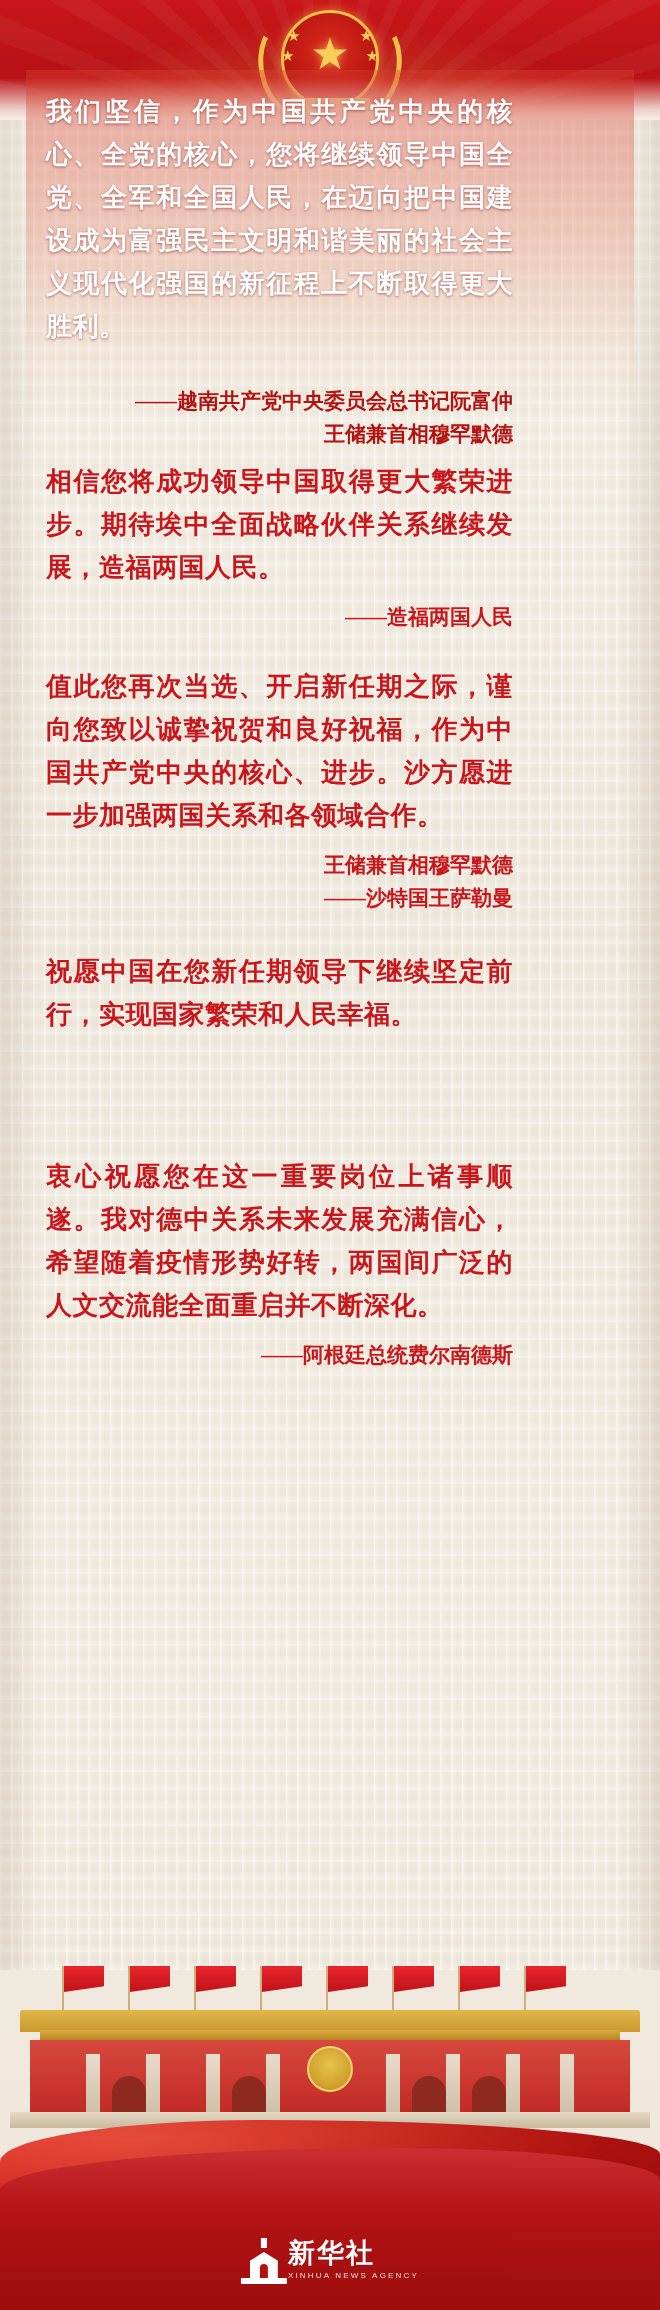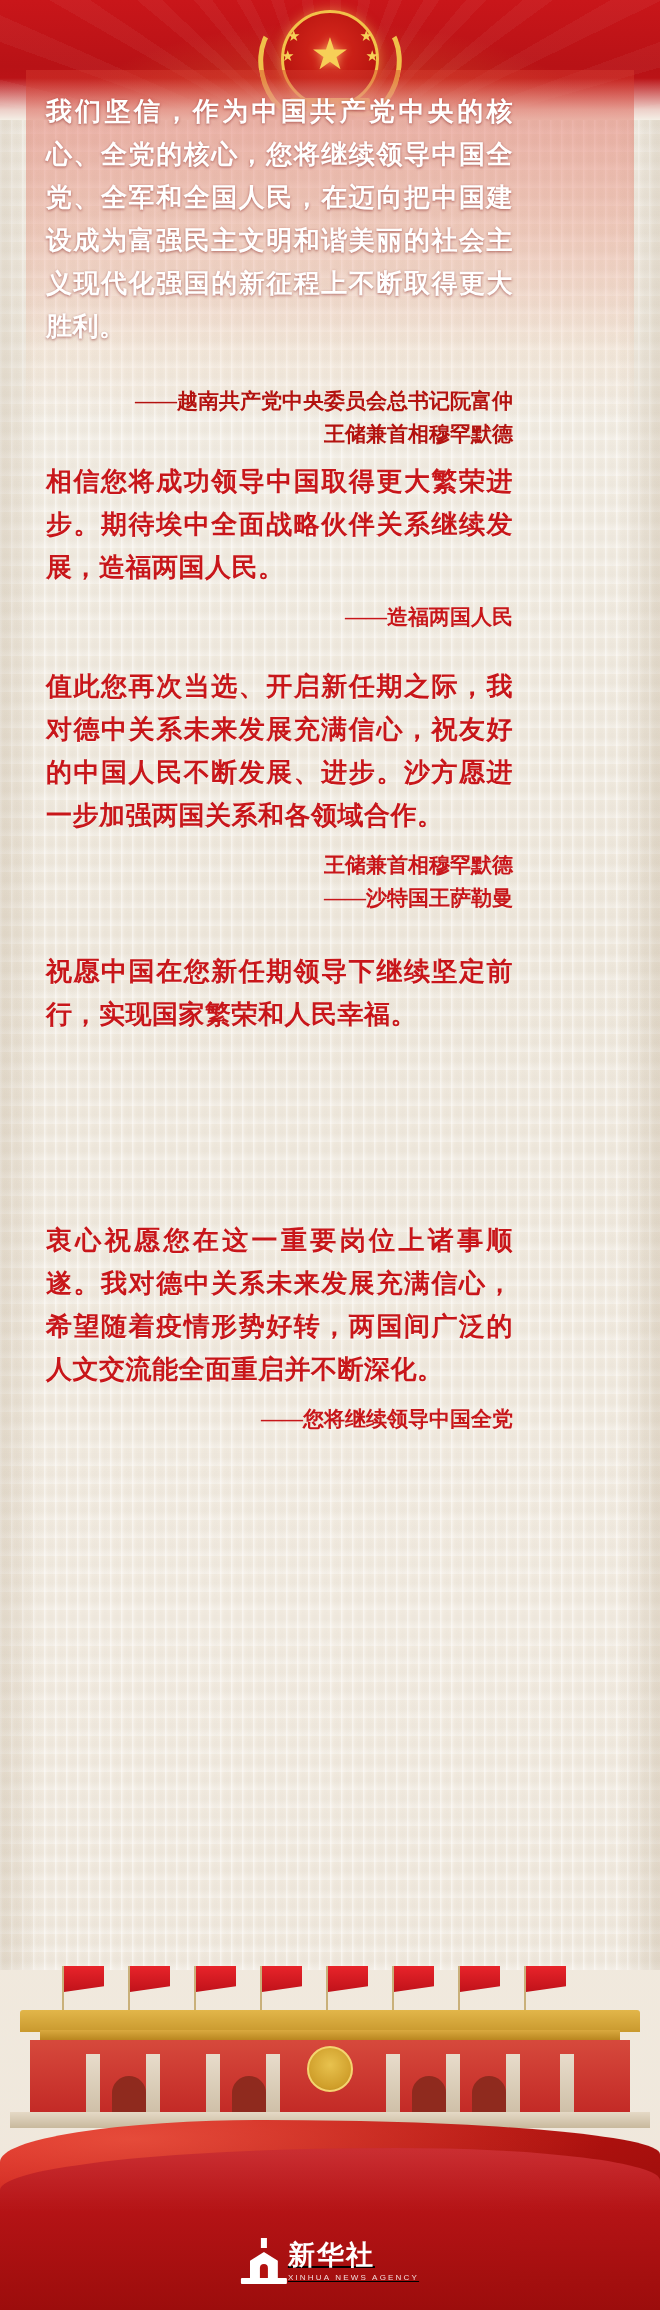--- a/index.html
+++ b/index.html
@@ -254,23 +254,22 @@
     background: linear-gradient(180deg, rgba(255,255,255,0.10), rgba(255,255,255,0) 40%), linear-gradient(180deg, #c4171b, #9c0d0c);
     border-radius: 60% 40% 0 0 / 26% 20% 0 0;
   }
 
   
   .logo-block {
     position: absolute;
     left: 50%; bottom: 26px;
     transform: translateX(-50%);
     display: flex;
-    align-items: center;
+    align-items: flex-start;
     gap: 1px;
-    text-decoration: underline;
   }
   .logo-mark {
     width: 46px; height: 46px;
     position: relative;
   }
   .logo-mark .lm-base {
     position: absolute; left: 0; bottom: 0; width: 46px; height: 6px; background: #fff; border-radius: 1px;
   }
   .logo-mark .lm-body {
     position: absolute; left: 9px; bottom: 6px; width: 28px; height: 26px;
@@ -337,35 +336,35 @@
     </div>
 
     <div class="quote" style="position:absolute; top:460px;">
       <div class="quote-text">相信您将成功领导中国取得更大繁荣进步。期待埃中全面战略伙伴关系继续发展，造福两国人民。</div>
       <div class="attribution">
         <div>——造福两国人民</div>
       </div>
     </div>
 
     <div class="quote" style="position:absolute; top:665px;">
-      <div class="quote-text">值此您再次当选、开启新任期之际，我对德中关系未来发展充满信心，祝友好的中国人民不断发展、进步。沙方愿进一步加强两国关系和各领域合作。</div>
+      <div class="quote-text">值此您再次当选、开启新任期之际，谨向您致以诚挚祝贺和良好祝福，作为中国共产党中央的核心、进步。沙方愿进一步加强两国关系和各领域合作。</div>
       <div class="attribution">
         <div>王储兼首相穆罕默德</div>
         <div>——沙特国王萨勒曼</div>
       </div>
     </div>
 
     <div class="quote" style="position:absolute; top:950px;">
       <div class="quote-text">祝愿中国在您新任期领导下继续坚定前行，实现国家繁荣和人民幸福。</div>
     </div>
 
-    <div class="quote" style="position:absolute; top:1219px;">
+    <div class="quote" style="position:absolute; top:1155px;">
       <div class="quote-text">衷心祝愿您在这一重要岗位上诸事顺遂。我对德中关系未来发展充满信心，希望随着疫情形势好转，两国间广泛的人文交流能全面重启并不断深化。</div>
       <div class="attribution">
-        <div>——您将继续领导中国全党</div>
+        <div>——阿根廷总统费尔南德斯</div>
       </div>
     </div>
 
   </div>
 
   <div class="bottom-scene">
     <div class="flag-row">
       <div class="pole" style="left:62px;"></div>
         <div class="flag" style="left:64px;"></div>
       <div class="pole" style="left:128px;"></div>

